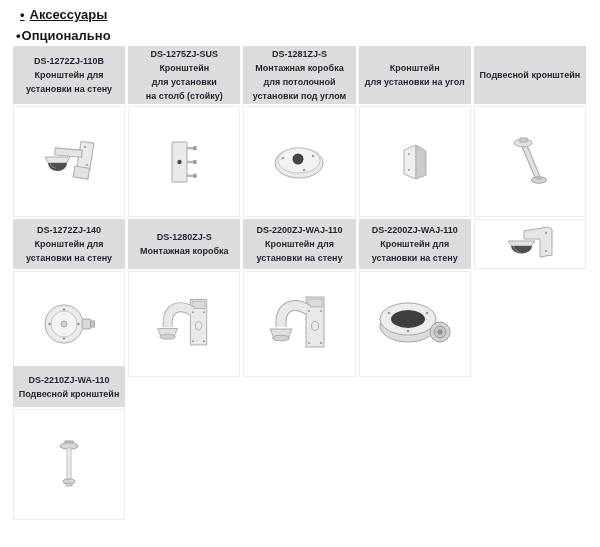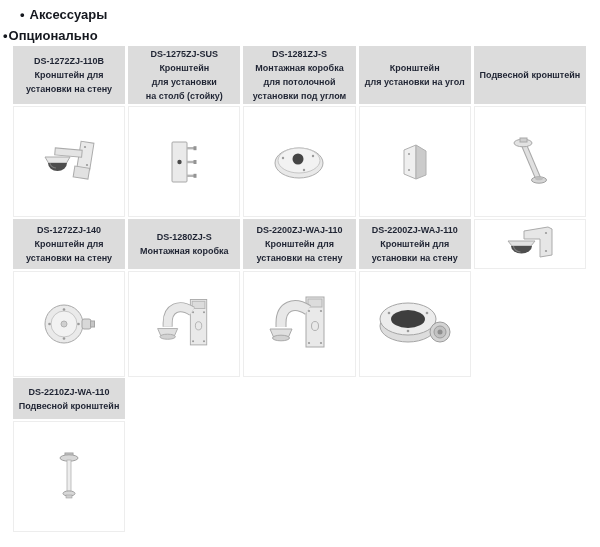--- a/index.html
+++ b/index.html
@@ -1,30 +1,30 @@
 <!DOCTYPE html>
 <html><head>
 <meta charset="utf-8">
 <style>
   html,body{margin:0;padding:0;}
   body{
     width:600px;height:547px;background:#ffffff;position:relative;
     font-family:"Liberation Sans",sans-serif;overflow:hidden;
   }
   .bullet-line{position:absolute;font-weight:bold;font-size:13px;color:#15181f;white-space:nowrap;}
-  #bullet-1{left:20px;top:7px;}
-  #bullet-2{left:3px;top:28px;}
+  #bullet-1{left:20px;top:7px;text-decoration:underline;}
+  #bullet-2{left:16px;top:28px;}
   .bullet-glyph{margin-right:5px;}
   #bullet-2 .bullet-glyph{margin-right:1px;}
 
   .tbl{position:absolute;left:13px;width:573px;display:grid;
        grid-template-columns:repeat(5,1fr);column-gap:3px;row-gap:2px;}
   #grid-1{top:46px;grid-template-rows:58px 111px;}
   #grid-2{top:219px;grid-template-rows:50px 106px;}
-  #grid-3{top:378px;width:112px;grid-template-columns:112px;grid-template-rows:41px 111px;}
+  #grid-3{top:366px;width:112px;grid-template-columns:112px;grid-template-rows:41px 111px;}
 
   .hdr{background:#dcdcdc;display:flex;align-items:center;justify-content:center;
        text-align:center;padding:2px 4px;box-sizing:border-box;}
   .model,.desc{font-weight:bold;font-size:9px;line-height:14px;color:#1f2433;}
   .desc{white-space:pre-line;}
   .imgc{background:#fff;border:1px solid #ededed;box-sizing:border-box;
         display:flex;align-items:center;justify-content:center;}
   svg{display:block;}
 </style>
 </head>

